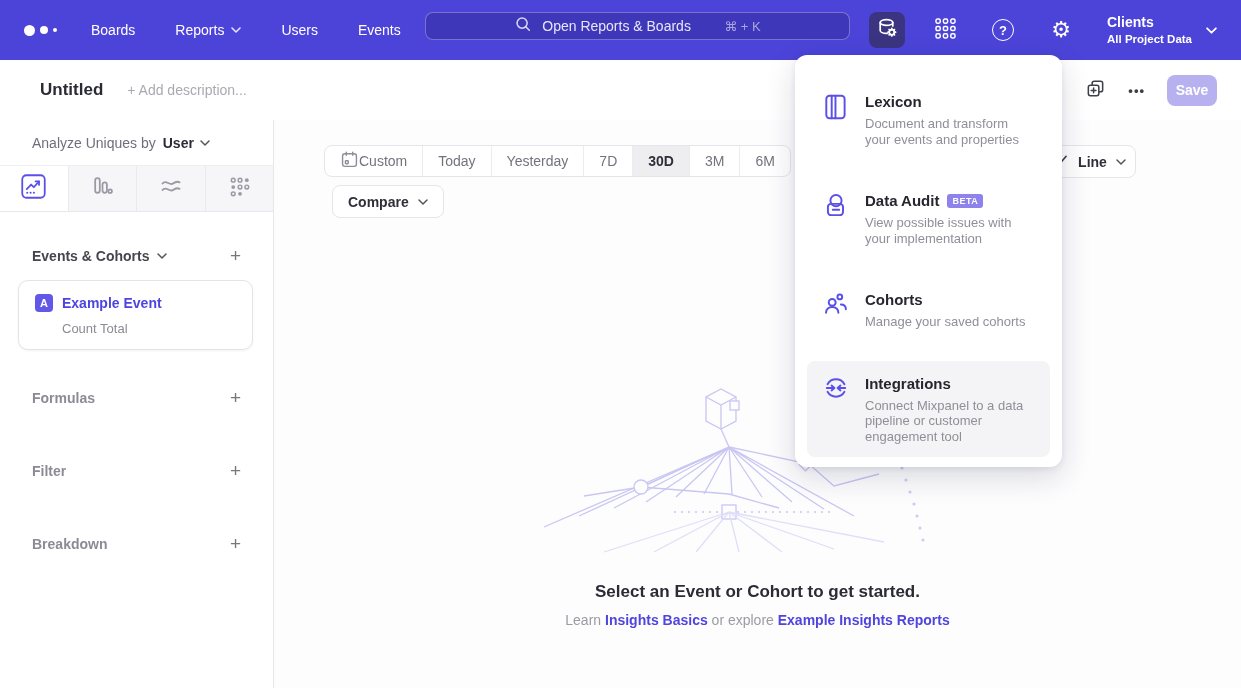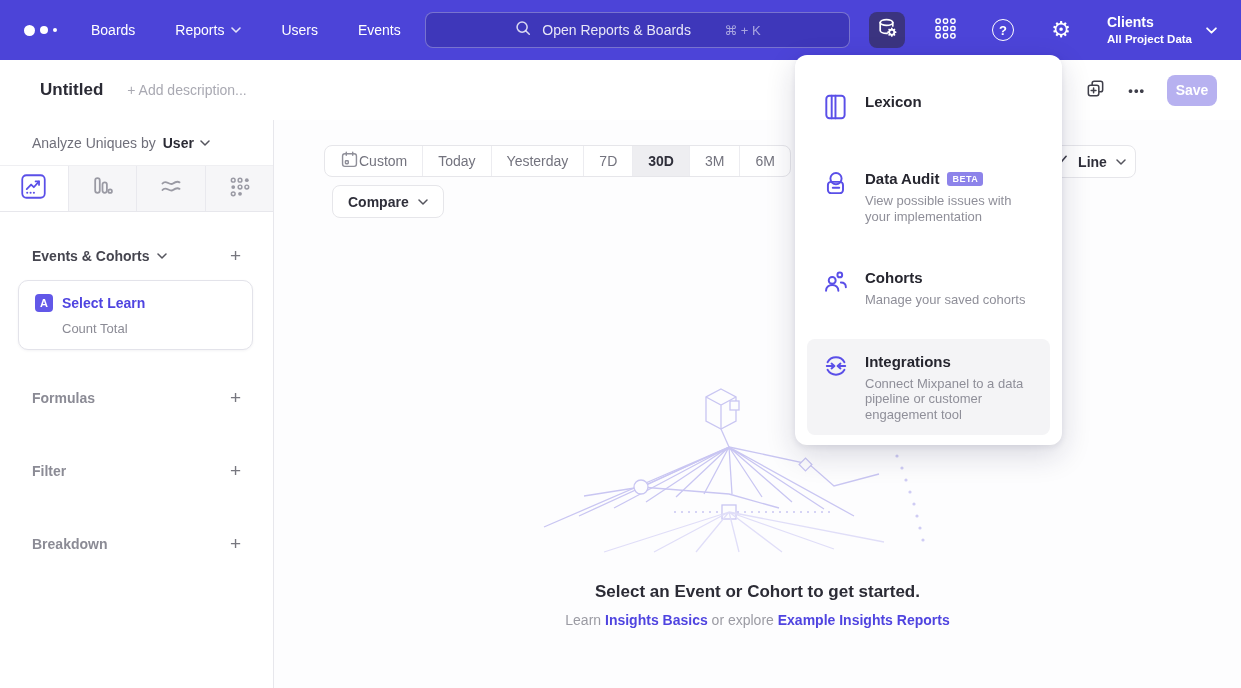--- a/index.html
+++ b/index.html
@@ -7,21 +7,21 @@
   body { font-family:"Liberation Sans","DejaVu Sans",sans-serif; background:#fff; position:relative; color:#31313c; }
 
   
   .topnav { height:60px; background:#4c44d8; display:flex; align-items:center; padding:0 24px; position:relative; z-index:40; }
   .logo { display:flex; align-items:center; gap:5px; margin-right:34px; }
   .logo i { display:block; border-radius:50%; background:#fff; }
   .logo .d1{width:11px;height:11px;} .logo .d2{width:8px;height:8px;} .logo .d3{width:4px;height:4px;}
   .nav-link { color:#fff; font-size:14px; font-weight:500; margin-right:40px; display:flex; align-items:center; gap:7px; cursor:pointer; }
   .chev { display:inline-block; }
   .chev svg { display:block; }
-  .search { position:absolute; left:425px; top:12px; width:425px; height:36px; background:rgba(15,10,80,0.22); border:1px solid rgba(255,255,255,0.30); border-radius:8px; display:flex; align-items:center; justify-content:center; gap:10px; }
+  .search { position:absolute; left:425px; top:12px; width:425px; height:28px; background:rgba(15,10,80,0.22); border:1px solid rgba(255,255,255,0.30); border-radius:8px; display:flex; align-items:center; justify-content:center; gap:10px; }
   .search input { background:transparent; border:none; outline:none; width:172px; font-size:14px; color:#fff; font-family:inherit; }
   .search input::placeholder { color:rgba(255,255,255,0.88); opacity:1; }
   .search .shortcut { font-size:13px; color:rgba(255,255,255,0.55); }
   .nav-right { margin-left:auto; display:flex; align-items:center; gap:22px; }
   .nav-iconbtn { width:36px; height:36px; border-radius:8px; display:flex; align-items:center; justify-content:center; }
   .nav-iconbtn.active { background:#3b3480; }
   .help-circle { width:22px; height:22px; border:1.7px solid #fff; border-radius:50%; color:#fff; font-size:13px; font-weight:bold; display:flex; align-items:center; justify-content:center; }
   .gear-glyph { color:#fff; font-size:22px; line-height:1; }
   .project { display:flex; align-items:center; gap:14px; margin-left:6px; cursor:pointer; }
   .project .names { display:flex; flex-direction:column; line-height:1.25; }
@@ -240,21 +240,21 @@
               <path d="M1 1l4 4 4-4" fill="none" stroke="#55555e" stroke-width="1.5" stroke-linecap="round" stroke-linejoin="round"></path>
             </svg>
           </span>
       </span>
       <span class="plus">+</span>
     </div>
 
     <div class="event-card">
       <div class="ec-row">
         <span class="ec-badge">A</span>
-        <span class="ec-title">Select Learn</span>
+        <span class="ec-title">Example Event</span>
       </div>
       <div class="ec-sub">Count Total</div>
     </div>
 
     <div class="side-plain first">
       <span>Formulas</span>
       <span class="plus">+</span>
     </div>
     <div class="side-plain">
       <span>Filter</span>
@@ -377,20 +377,21 @@
 <div class="panel">
   <div class="menu-item">
     <span class="mi-icon"><svg width="26" height="28" viewBox="0 0 24 26" fill="none" stroke="#5a4fe8" stroke-width="1.8" stroke-linecap="round">
       <rect x="3" y="2.5" width="17" height="21" rx="3"></rect>
       <path d="M8 2.5v21M11.5 2.5v21"></path>
     </svg></span>
     <span>
       <span class="mi-title">
           <span>Lexicon</span>
         </span>
+      <div class="mi-desc">Document and transform your events and properties</div>
     </span>
   </div>
 
   <div class="menu-item">
     <span class="mi-icon"><svg width="26" height="28" viewBox="0 0 24 26" fill="none" stroke="#5a4fe8" stroke-width="1.8" stroke-linecap="round">
       <circle cx="12" cy="8" r="5.2"></circle>
       <rect x="4.5" y="11" width="14" height="10.5" rx="3"></rect>
       <path d="M9 16.5h6"></path>
     </svg></span>
     <span>

